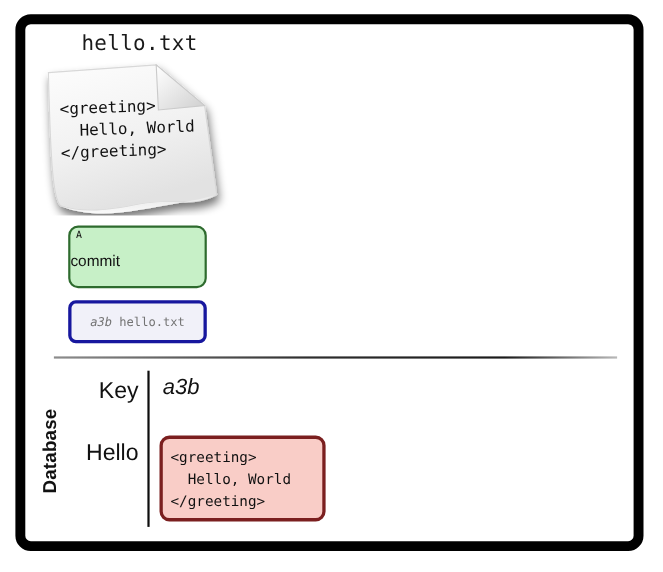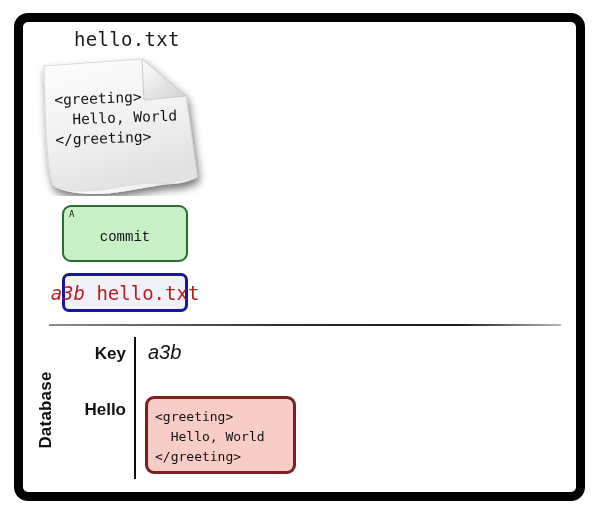--- a/index.html
+++ b/index.html
@@ -90,22 +90,22 @@
     top: 2px;
     font-family: "DejaVu Sans Mono", "Liberation Mono", monospace;
     font-size: 9px;
     color: #111111;
   }
   .commit-label {
     position: absolute;
     left: 0;
     right: 0;
     top: 22px;
-    text-align: center;
-    font-family: Liberation Mono, monospace;
+    text-align: left;
+    font-family: Liberation Sans, sans-serif;
     font-size: 14px;
     color: #111111;
     white-space: pre;
   }
 
   
   .ref-box {
     position: absolute;
     left: 62px;
     top: 273px;
@@ -114,22 +114,22 @@
     box-sizing: border-box;
     background: #f1f1f9;
     border: 3px solid #17179e;
     border-radius: 7px;
     display: flex;
     align-items: center;
     justify-content: center;
   }
   .ref-text {
     font-family: "DejaVu Sans Mono", "Liberation Mono", monospace;
-    font-size: 19px;
-    color: #b91c1c;
+    font-size: 11px;
+    color: #737373;
     white-space: pre;
   }
   .ref-text .hash {
     font-style: italic;
   }
 
   
   .separator {
     position: absolute;
     left: 49px;
@@ -160,22 +160,22 @@
     left: 134px;
     top: 337px;
     width: 2px;
     height: 142px;
     background: #0d0d0d;
   }
 
   .row-label {
     position: absolute;
     font-family: "Liberation Sans", sans-serif;
-    font-weight: bold;
-    font-size: 17px;
+    font-weight: normal;
+    font-size: 21px;
     color: #111111;
     text-align: right;
   }
   .row-label.key   { left: 48px; top: 344px; width: 78px; }
   .row-label.value { left: 48px; top: 400px; width: 78px; }
 
   .key-value {
     position: absolute;
     left: 148px;
     top: 341px;

